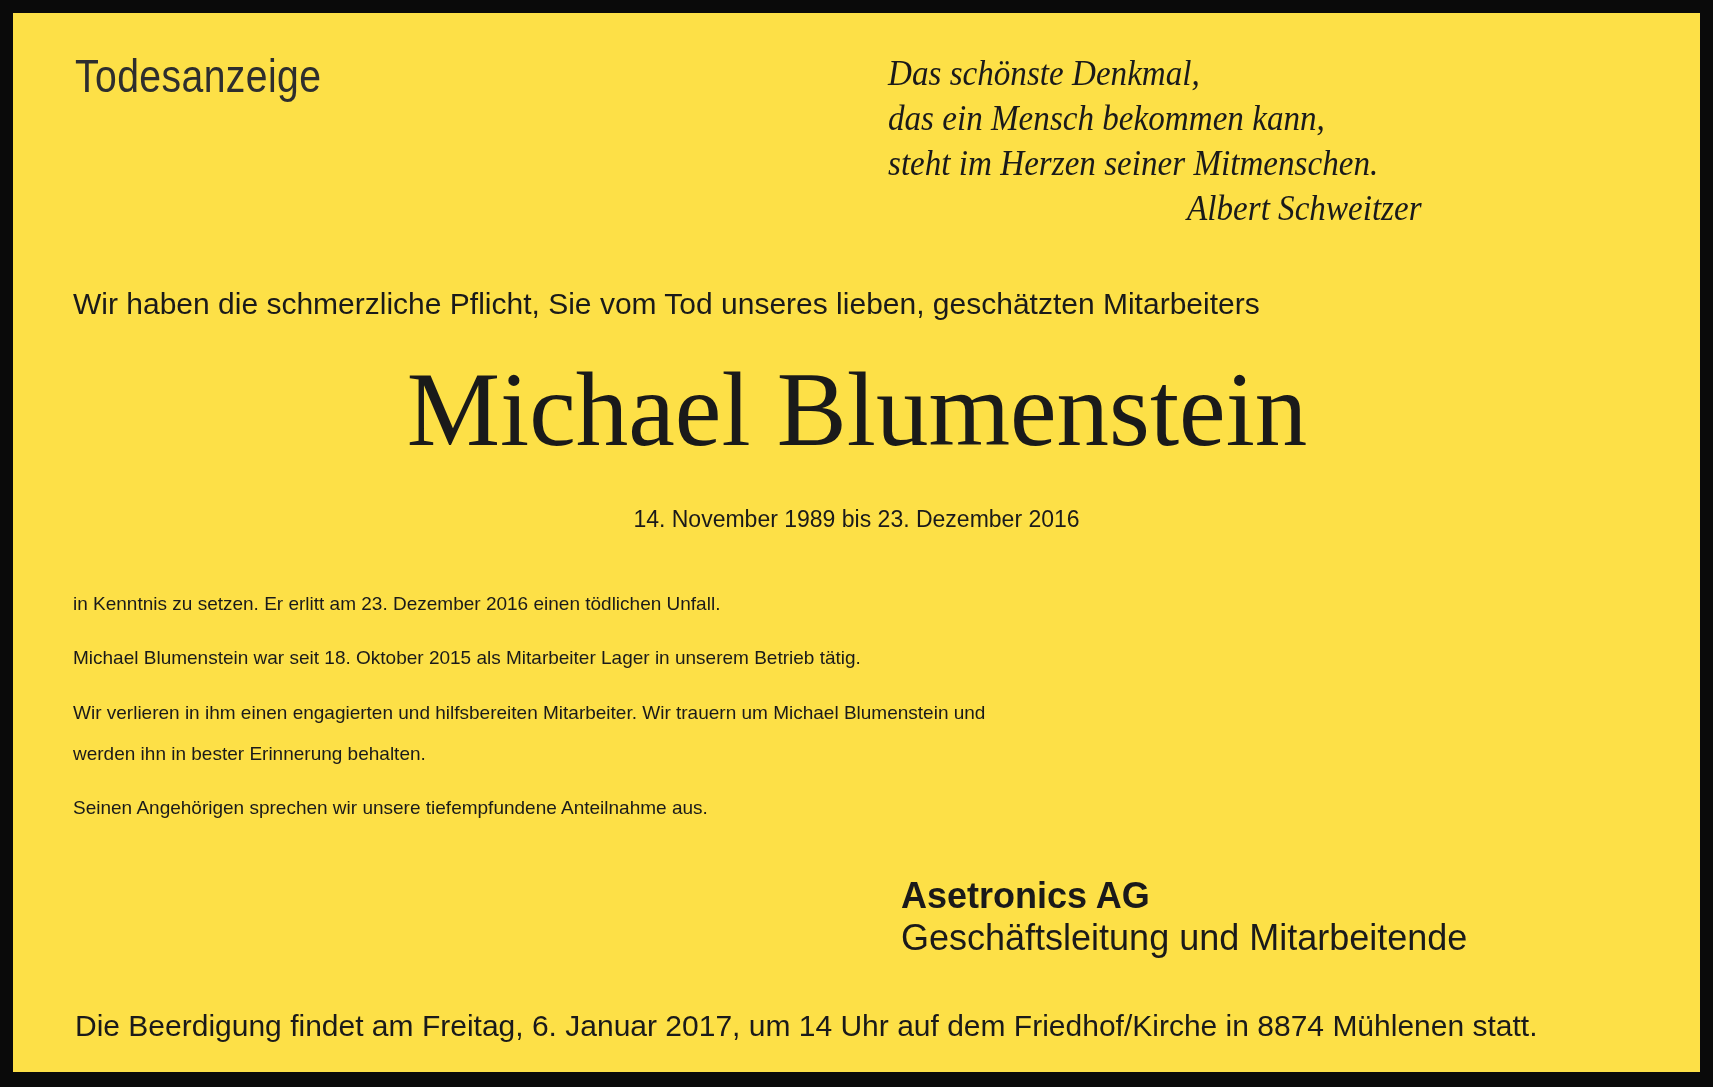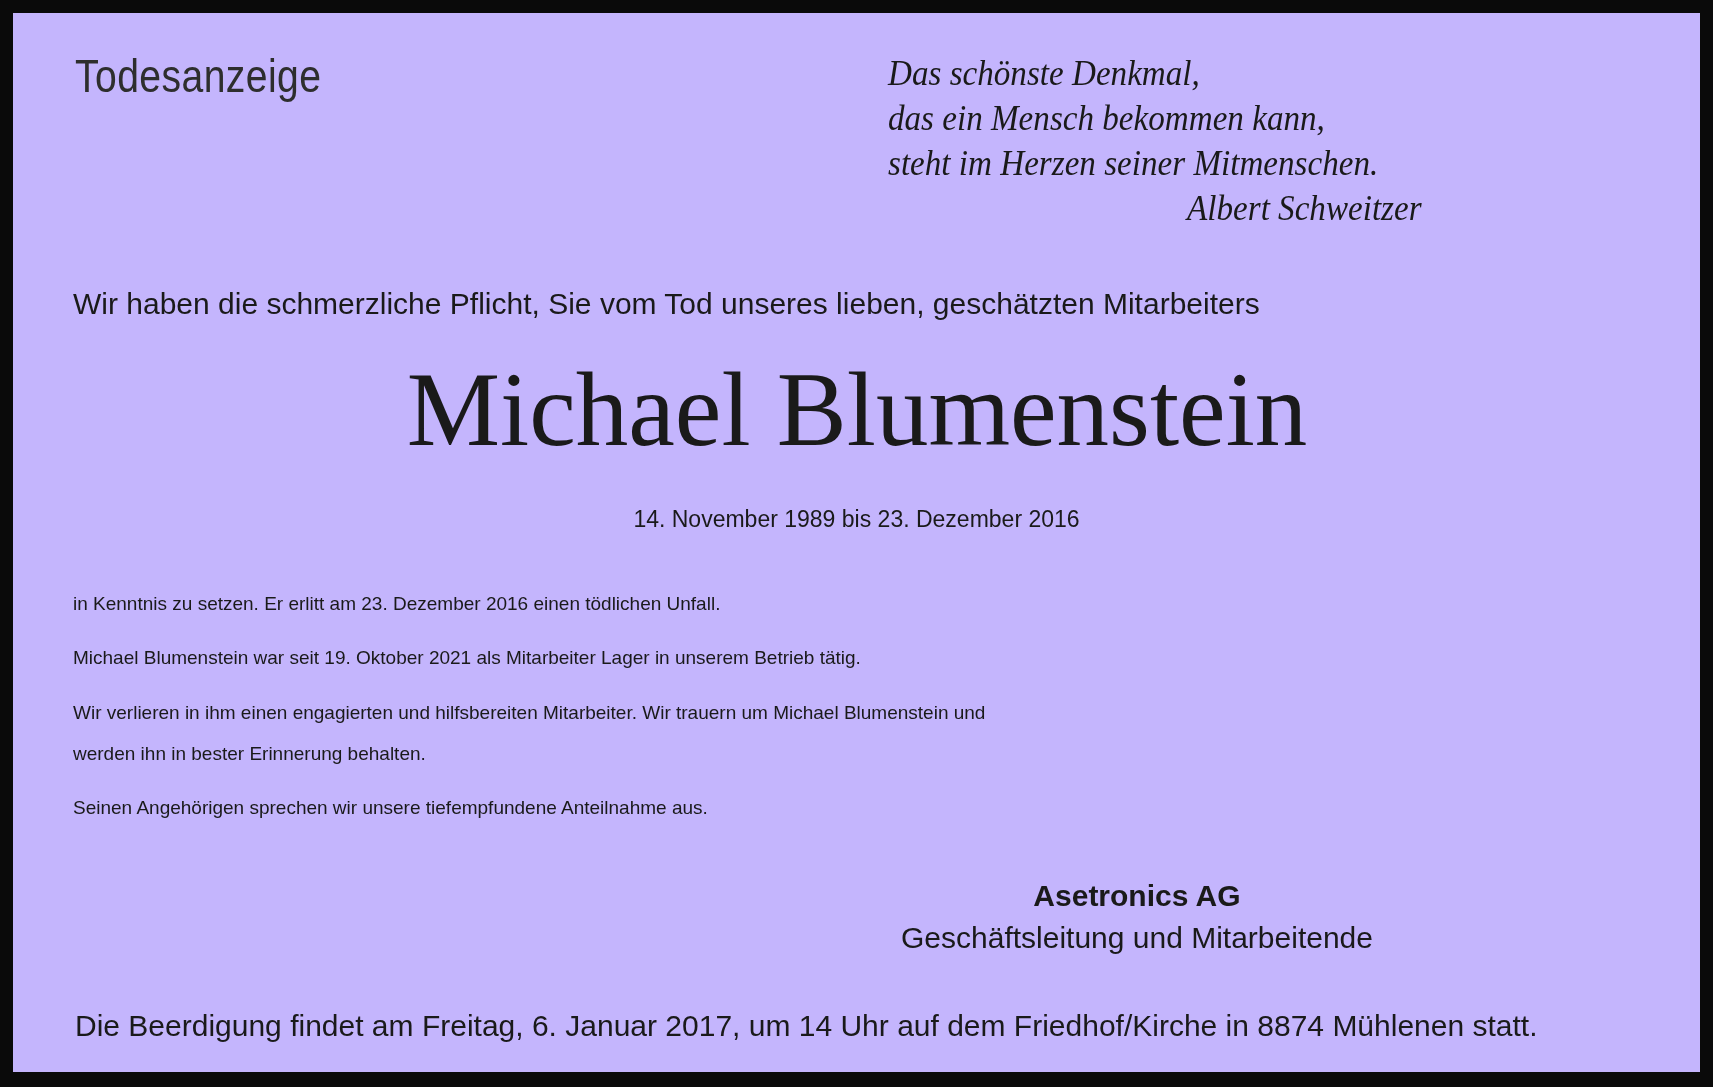--- a/index.html
+++ b/index.html
@@ -5,21 +5,21 @@
   html, body {
     margin: 0;
     padding: 0;
     background: #000;
   }
   .page {
     position: relative;
     width: 1713px;
     height: 1087px;
     box-sizing: border-box;
-    background: #c4b5fd;
+    background: #fde047;
     border-style: solid;
     border-color: #0a0a0a;
     border-width: 13px 13px 15px 13px;
     overflow: hidden;
     font-family: "Liberation Sans", sans-serif;
     color: #1a1a1a;
   }
   .abs { position: absolute; }
 
   
@@ -91,23 +91,22 @@
   .para .p-line { white-space: nowrap; }
   .para-1 { top: 570px; }
   .para-2 { top: 624px; }
   .para-3 { top: 679px; }
   .para-4 { top: 774px; }
 
   
   .signature {
     left: 888px;
     top: 862px;
-    font-size: 30px;
+    font-size: 36px;
     line-height: 42px;
-    text-align: center;
   }
   .signature .company { font-weight: 700; white-space: nowrap; }
   .signature .subline { white-space: nowrap; }
 
   
   .funeral {
     left: 62px;
     top: 992px;
     font-size: 30px;
     line-height: 41px;
@@ -132,21 +131,21 @@
 
   <div class="abs deceased-name">Michael Blumenstein</div>
 
   <div class="abs life-dates">14. November 1989 bis 23. Dezember 2016</div>
 
   <div class="abs para para-1">
     <div class="p-line">in Kenntnis zu setzen. Er erlitt am 23. Dezember 2016 einen tödlichen Unfall.</div>
   </div>
 
   <div class="abs para para-2">
-    <div class="p-line">Michael Blumenstein war seit 19. Oktober 2021 als Mitarbeiter Lager in unserem Betrieb tätig.</div>
+    <div class="p-line">Michael Blumenstein war seit 18. Oktober 2015 als Mitarbeiter Lager in unserem Betrieb tätig.</div>
   </div>
 
   <div class="abs para para-4">
     <div class="p-line">Seinen Angehörigen sprechen wir unsere tiefempfundene Anteilnahme aus.</div>
   </div>
 
   <div class="abs para para-3">
     <div class="p-line">Wir verlieren in ihm einen engagierten und hilfsbereiten Mitarbeiter. Wir trauern um Michael Blumenstein und</div>
     <div class="p-line">werden ihn in bester Erinnerung behalten.</div>
   </div>

